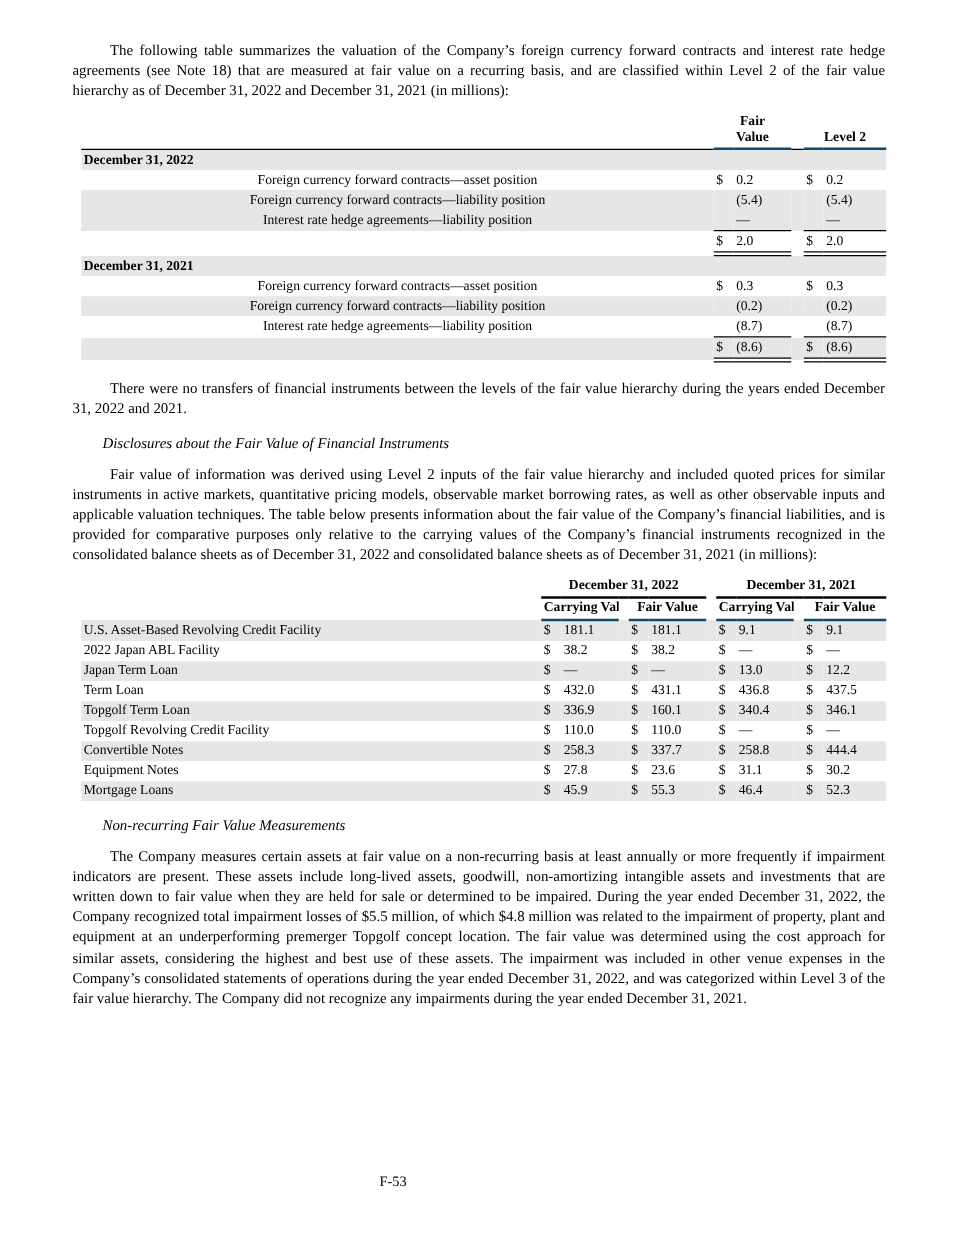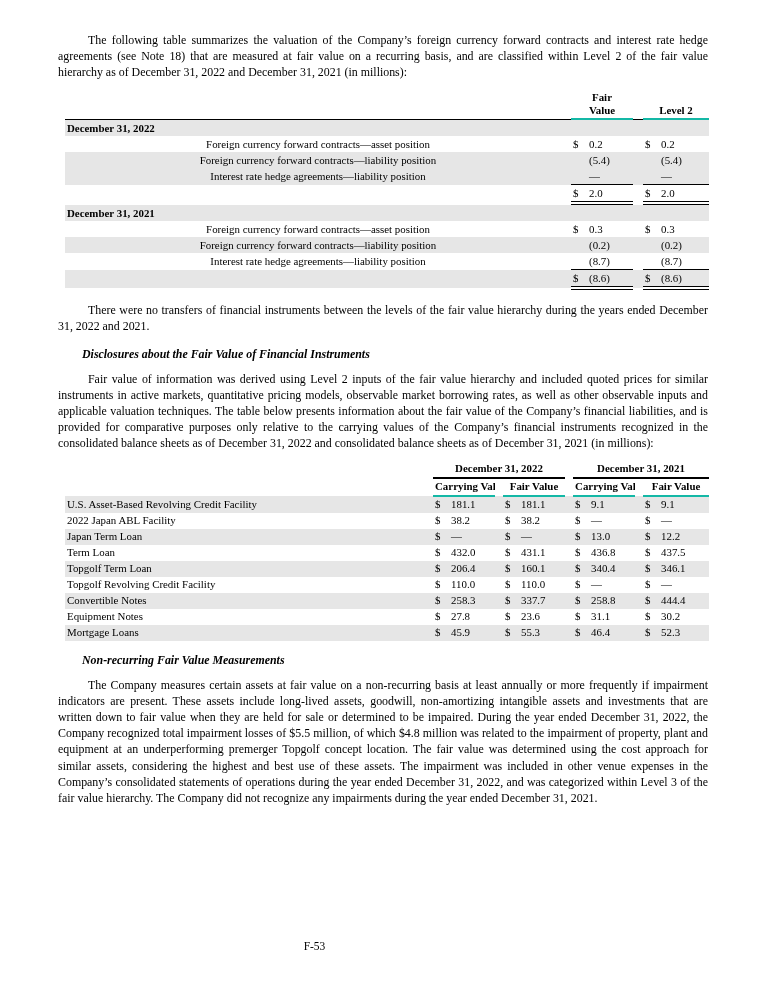--- a/index.html
+++ b/index.html
@@ -11,21 +11,21 @@
     position: relative; overflow: hidden;
   }
   .page { padding: 32px 60px 0 58px; }
 
   p.body {
     font-size: 11.9px; line-height: 16.2px;
     text-align: justify; text-indent: 30px;
     margin: 0 0 9px 0;
   }
   h3.sub {
-    font-size: 11.9px; font-weight: bold; font-style: italic;
+    font-size: 11.9px; font-weight: normal; font-style: italic;
     margin: 12px 0 9px 24px;
   }
 
   table.fin {
     border-collapse: collapse; table-layout: fixed;
     width: 644px; margin: 3px 0 12px 7px;
   }
   table.fin td {
     font-size: 10.9px; line-height: 13px;
     padding: 1.5px 2px; vertical-align: bottom;
@@ -36,21 +36,21 @@
   td.ind { padding-left: 16px; text-align: center; }
   td.cur { text-align: left; padding-left: 3px; }
   td.val { text-align: left; padding-right: 2px; }
   td.sec { font-weight: bold; padding-left: 3px; }
 
   tr.hdr td, td.colhead, td.ghead, td.shead {
     font-weight: bold; text-align: center;
     line-height: 12.5px; padding-bottom: 2px;
     white-space: pre-line; vertical-align: bottom;
   }
-  td.colhead, td.shead { border-bottom: 2px solid #14b8a6; }
+  td.colhead, td.shead { border-bottom: 2px solid #0c4a6e; }
   td.ghead { border-bottom: 2px solid #000; }
   tr.topline > td { border-top: 1px solid #000; }
   td.tline { border-top: 1px solid #000; }
   td.dline { border-bottom: 4px double #000; }
 
   .footer {
     position: absolute; left: 0; top: 940px; width: 629px;
     text-align: center; font-size: 11.5px;
   }
 </style>
@@ -248,21 +248,21 @@
     <td></td>
     <td class="cur">$</td>
     <td class="val">436.8</td>
     <td></td>
     <td class="cur">$</td>
     <td class="val">437.5</td>
   </tr>
         <tr class="shade">
     <td class="lbl">Topgolf Term Loan</td>
     <td class="cur">$</td>
-    <td class="val">206.4</td>
+    <td class="val">336.9</td>
     <td></td>
     <td class="cur">$</td>
     <td class="val">160.1</td>
     <td></td>
     <td class="cur">$</td>
     <td class="val">340.4</td>
     <td></td>
     <td class="cur">$</td>
     <td class="val">346.1</td>
   </tr>

